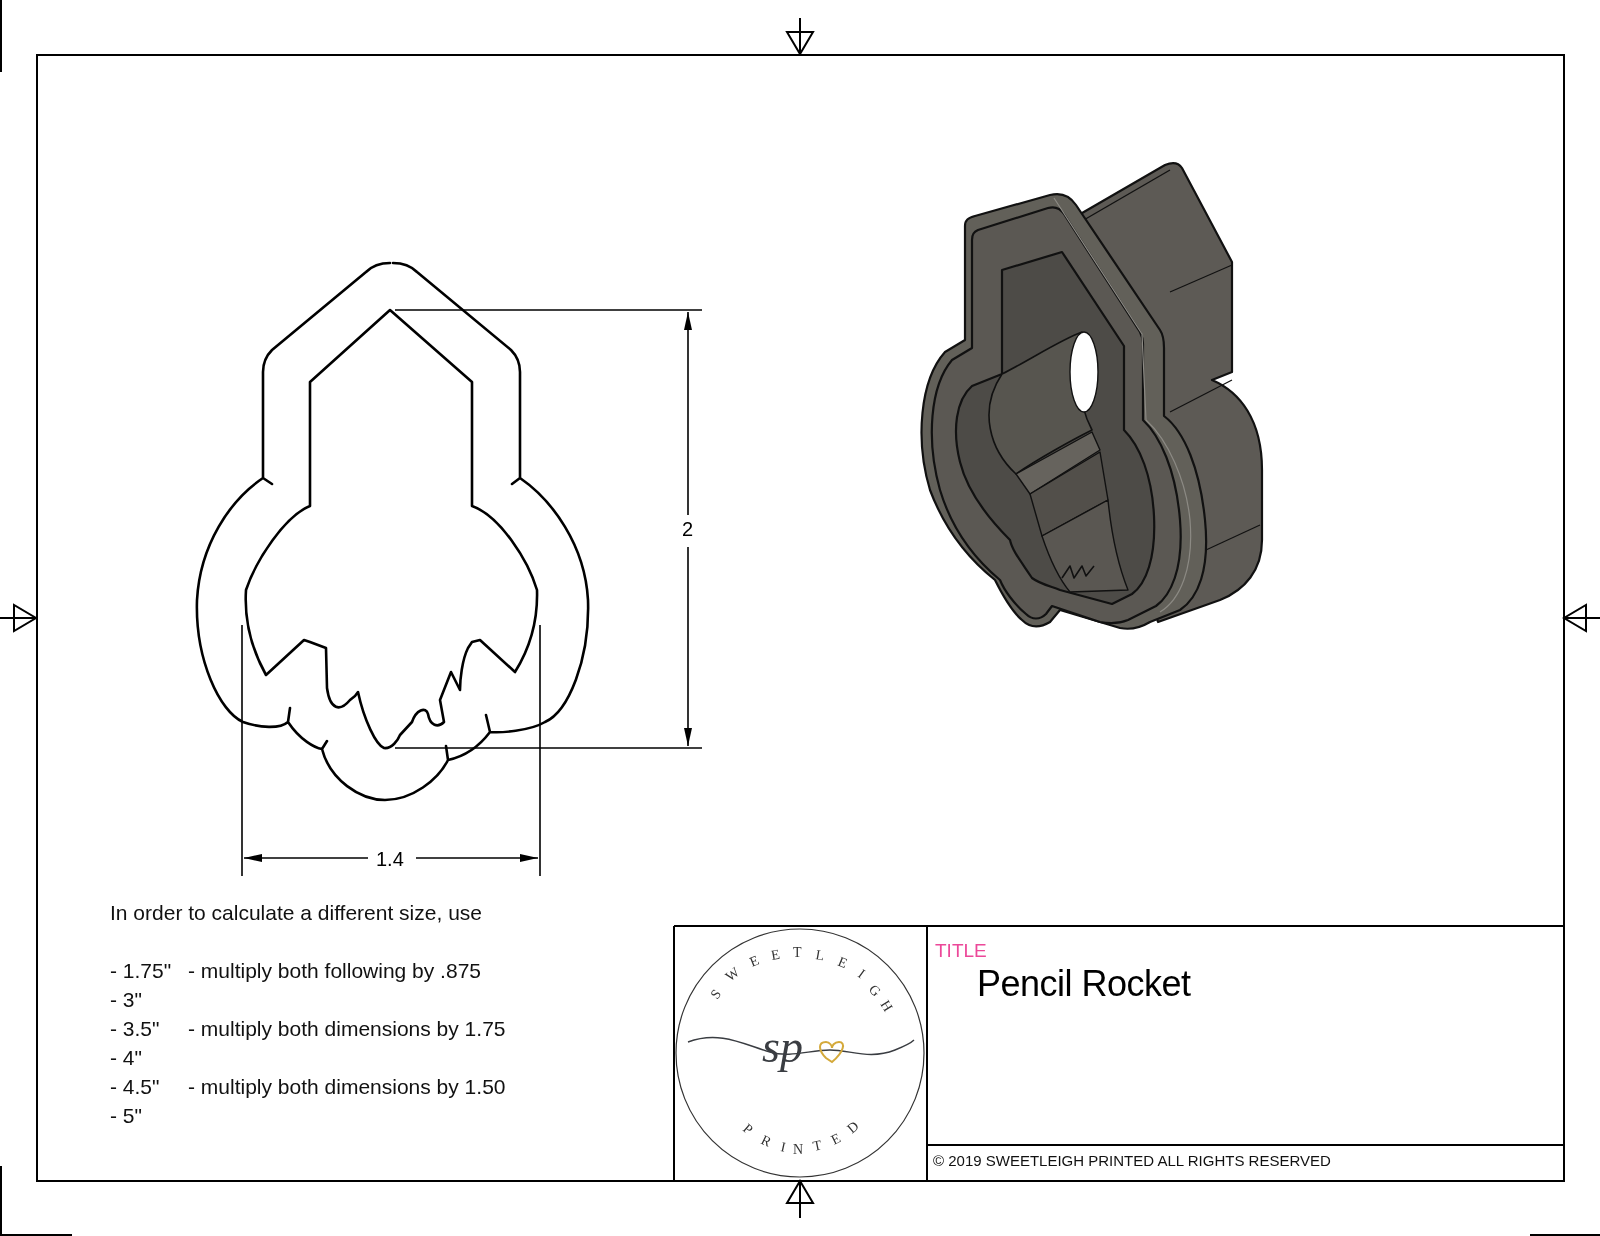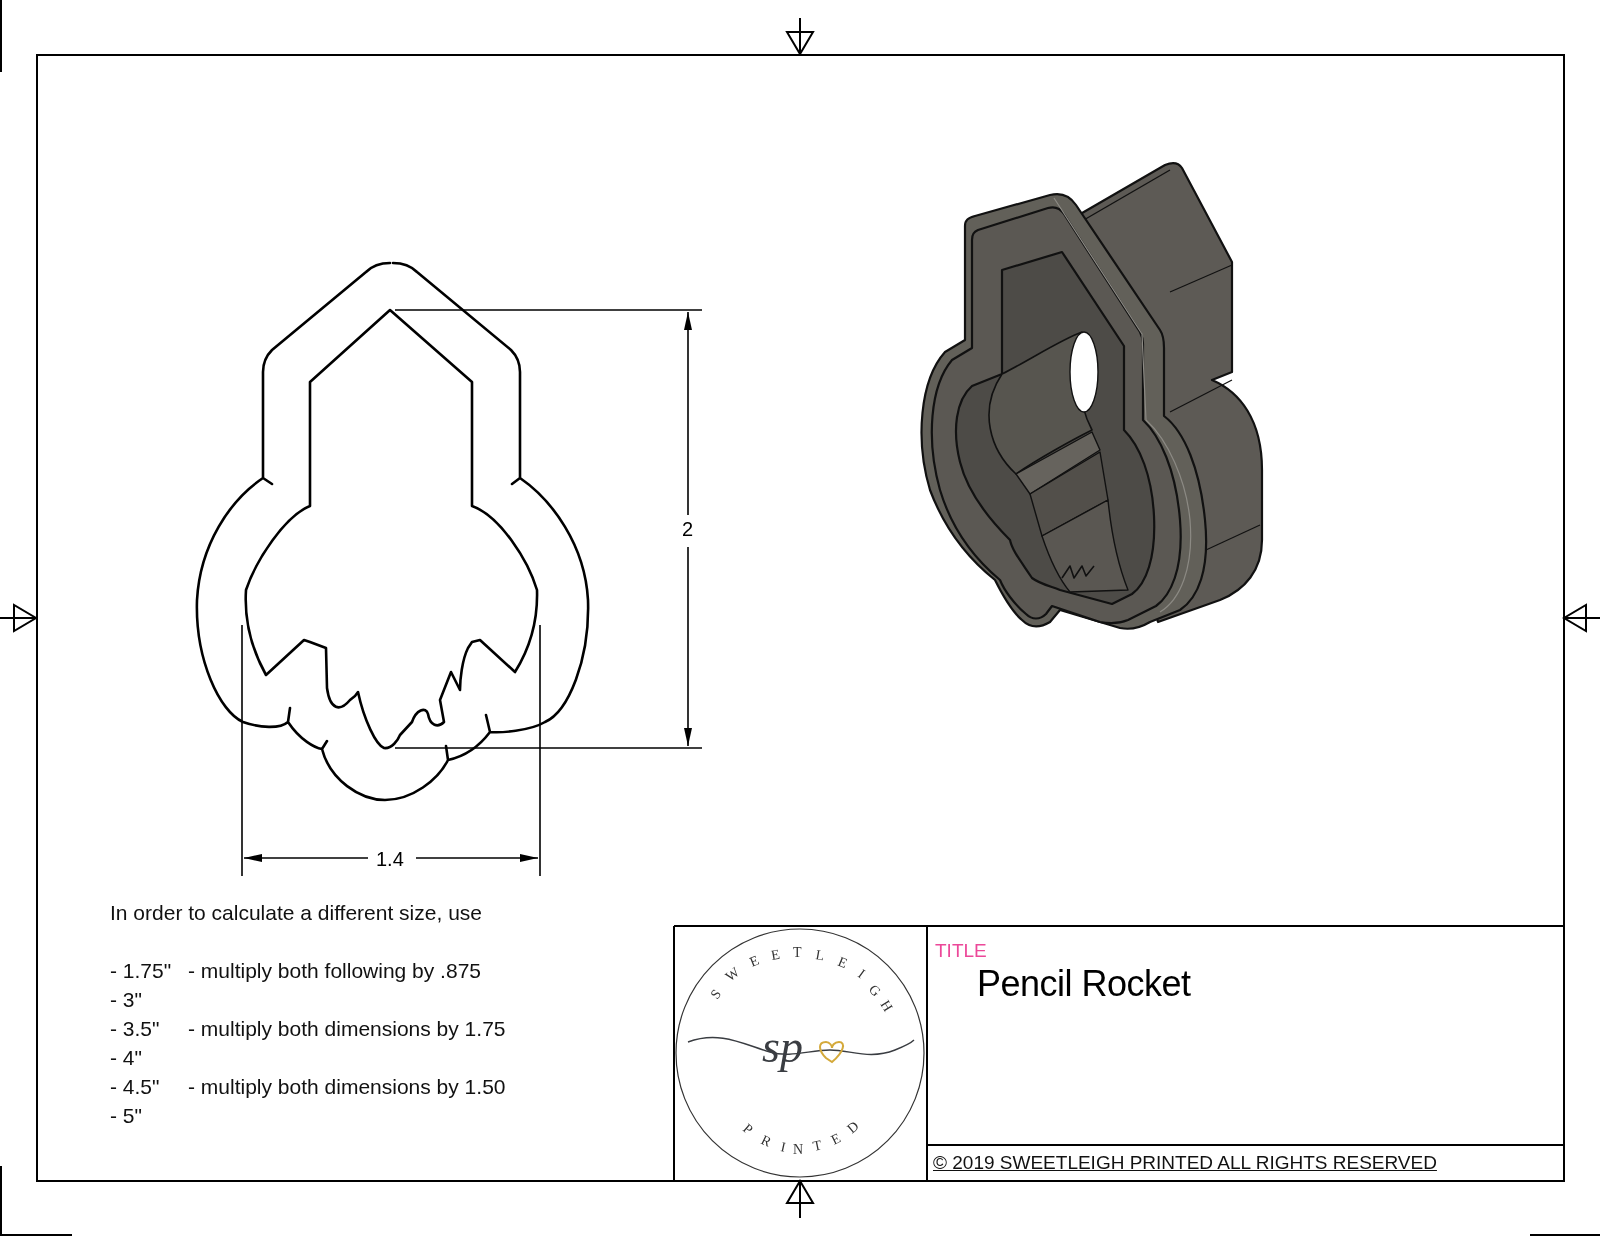--- a/index.html
+++ b/index.html
@@ -6,21 +6,21 @@
   body { width: 1600px; height: 1236px; position: relative; overflow: hidden;
          font-family: "Liberation Sans", sans-serif; color: #000; }
   #sheet { position: absolute; left: 0; top: 0; width: 1600px; height: 1236px; }
   .note { position: absolute; left: 110px; top: 898px; font-size: 21px; line-height: 29px; color: #111; }
   .note .intro { margin: 0; }
   .note .blank { height: 29px; }
   .mrow { display: flex; white-space: pre; }
   .mrow .size { width: 78px; }
   .title-label { position: absolute; left: 935px; top: 940px; font-size: 19px; color: #ec4899; }
   .title-value { position: absolute; left: 933px; top: 963px; font-size: 36px; color: #000; letter-spacing: -0.5px; margin-left: 44px; }
-  .copyright { position: absolute; left: 933px; top: 1152px; font-size: 19px; color: #111; text-decoration: underline; }
+  .copyright { position: absolute; left: 933px; top: 1152px; font-size: 15px; color: #111; }
   .dim-text { position: absolute; font-size: 20px; background: #fff; padding: 0 4px; }
   .logo-text { font-family: "Liberation Serif", serif; }
 </style>
 </head>
 <body>
 
 <svg id="sheet" viewBox="0 0 1600 1236" xmlns="http://www.w3.org/2000/svg">
 
   <g stroke="#000" stroke-width="2" fill="none">
     <line x1="1" y1="0" x2="1" y2="72"></line>

